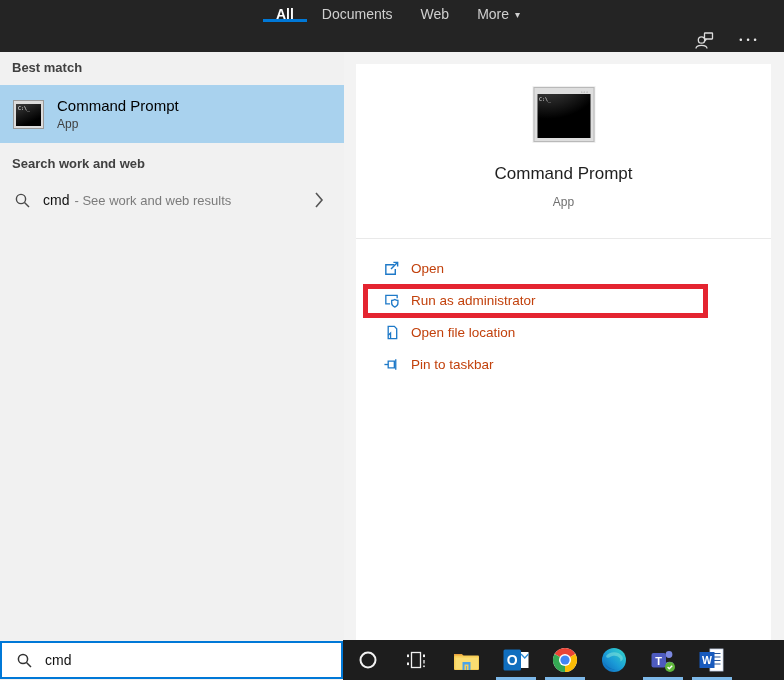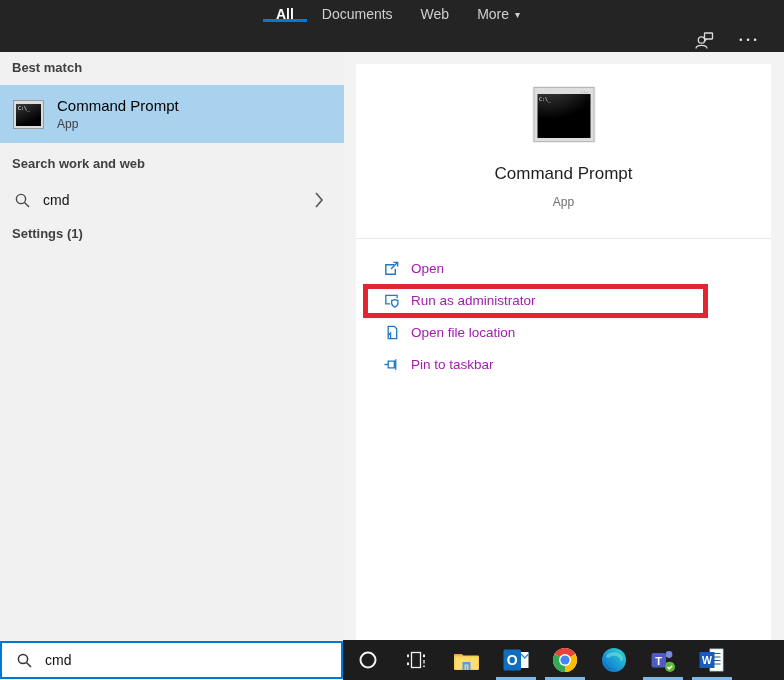--- a/index.html
+++ b/index.html
@@ -105,21 +105,21 @@
   }
   .card-divider {
     position:absolute; top:174px; left:0; right:0; height:1px; background:#e9e9e9;
   }
   .actions { position:absolute; top:188px; left:0; right:0; }
   .action-row {
     position:relative; height:32px; display:flex; align-items:center;
     padding-left:27px; cursor:default;
   }
   .action-icon { width:17px; height:17px; flex:none; display:flex; align-items:center; justify-content:center; }
-  .action-label { margin-left:11px; font-size:13.5px; color:#a21caf;text-align:center; }
+  .action-label { margin-left:11px; font-size:13.5px; color:#c2410c;text-align:center; }
   .highlight-ring {
     position:absolute; left:7px; right:63px; top:0; bottom:-2px;
     border:5px solid var(--highlight-red,#e42430); pointer-events:none;
   }
 
   
   .search-box {
     position:absolute; left:0; top:641px; width:343px; height:38px;
     background:#ffffff; border:2px solid var(--accent,#0078d7);
     display:flex; align-items:center; z-index:5;
@@ -199,28 +199,28 @@
     <div class="section-header hdr-search">Search work and web</div>
 
     <div class="web-row">
       <span class="mag">
         <svg width="17" height="17" viewBox="0 0 17 17" fill="none" stroke="#4a4a4a" stroke-width="1.4">
           <circle cx="7" cy="7" r="4.6"></circle>
           <path d="M10.5 10.5 L15 15"></path>
         </svg>
       </span>
       <span class="web-query">cmd</span>
+      <span class="web-hint">- See work and web results</span>
       <span class="web-chevron">
         <svg width="10" height="18" viewBox="0 0 10 18" fill="none" stroke="#555" stroke-width="1.6">
           <path d="M2 2 L8 9 L2 16"></path>
         </svg>
       </span>
     </div>
 
-    <div class="section-header hdr-settings">Settings (1)</div>
   </div>
 
   <div class="right-panel">
     <div class="card">
 
       <div class="cmd-icon-lg">
         <span class="titlebar-dots">▫▫▫</span>
         <div class="screen">C:\_</div>
       </div>
 

